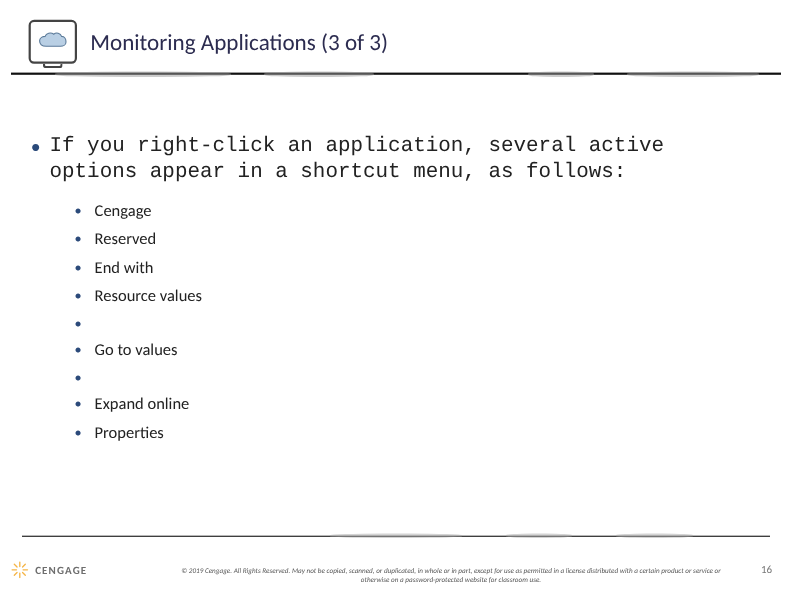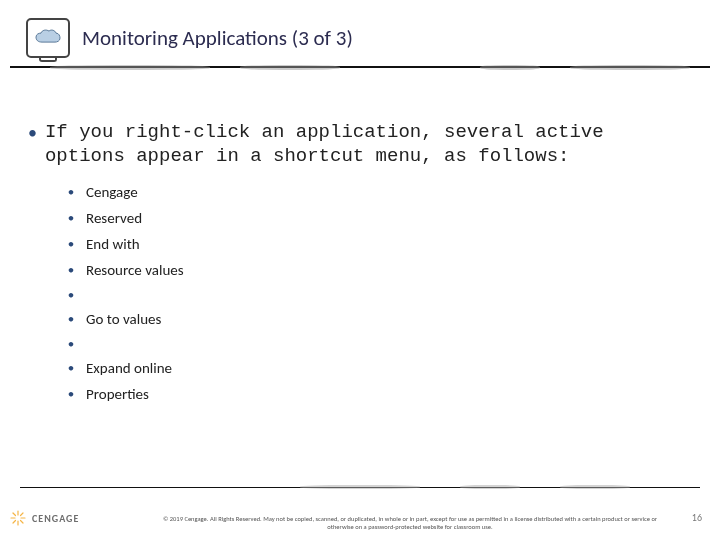--- a/index.html
+++ b/index.html
@@ -37,21 +37,21 @@
   .footer-line::before { content: ""; position: absolute; left: 0; right: 0; top: 1px; height: 1px; background: #111; }
   .footer-line .smudge { position: absolute; top: -1px; height: 4px; background: #aaa; border-radius: 40%; opacity: 0.5; }
   .footer-line .f1 { left: 280px; width: 120px; }
   .footer-line .f2 { left: 440px; width: 60px; }
   .footer-line .f3 { left: 540px; width: 70px; }
 
   .brand { position: absolute; left: 10px; bottom: 14px; display: flex; align-items: center; gap: 6px; }
   .brand-burst { width: 16px; height: 16px; position: relative; }
   .brand-text { font-size: 10px; letter-spacing: 1px; color: #6e6e6e; font-weight: 600; }
 
-  .copyright { position: absolute; left: 160px; right: 60px; bottom: 8px; font-size: 6.5px; line-height: 1.2; color: #555; text-align: center; }
+  .copyright { position: absolute; left: 160px; right: 60px; bottom: 8px; font-size: 6.5px; line-height: 1.2; color: #555; text-align: center; font-style: italic; }
   .page-num { position: absolute; right: 18px; bottom: 16px; font-size: 10px; color: #7a7a7a; }
 </style>
 </head>
 <body>
 
 <div class="slide">
 
   <div class="header">
     <div class="title-row">
       <div class="monitor-icon">

